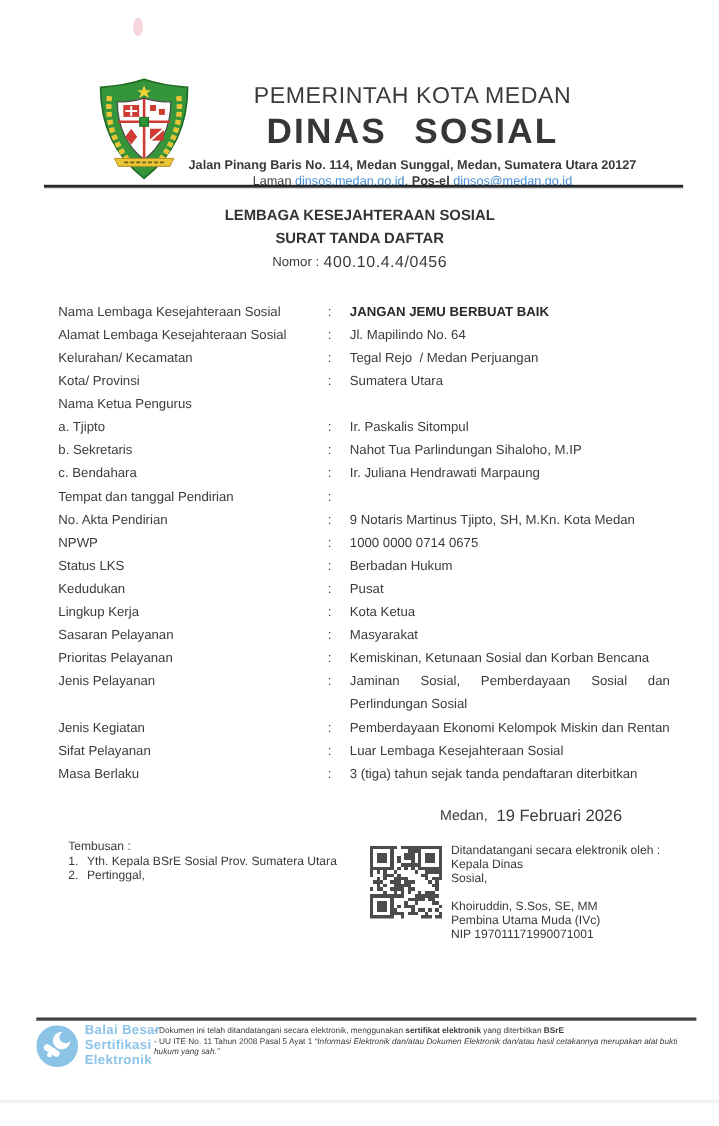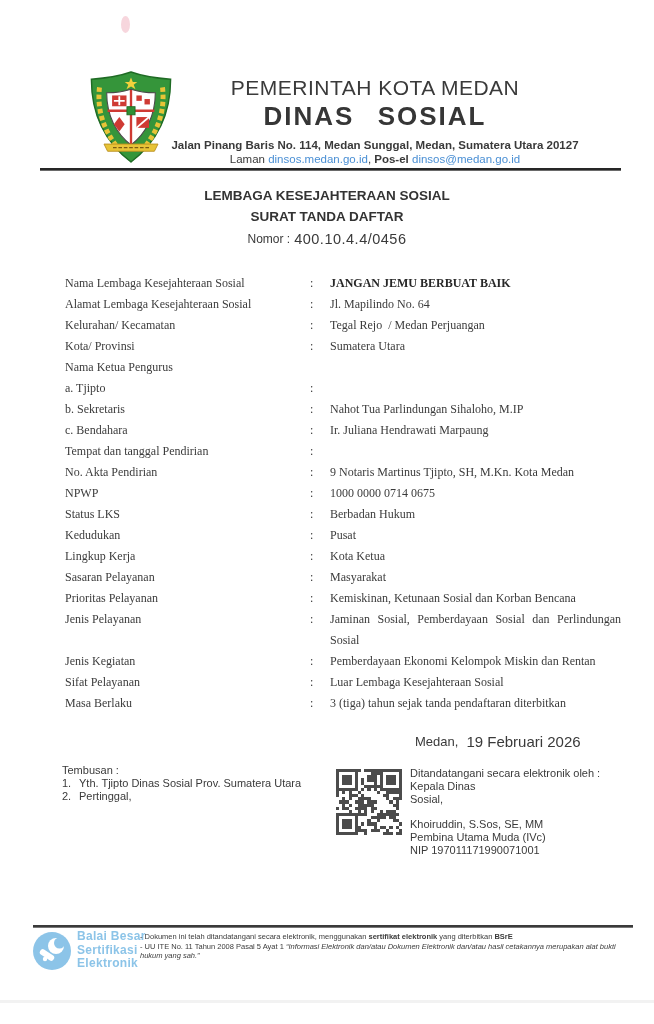--- a/index.html
+++ b/index.html
@@ -7,45 +7,45 @@
         font-family:"Liberation Sans","DejaVu Sans",sans-serif;color:#3b3b3b;margin-top:16px;}
 
   
   .artifact{position:absolute;left:121px;top:0;width:9px;height:17px;border-radius:50%;
             background:rgba(231,128,148,.32);}
 
   
   .emblem{position:absolute;left:86px;top:54px;width:90px;height:95px;}
   .head-text{position:absolute;left:140px;top:60px;width:470px;text-align:center;}
   .inst{font-size:21px;letter-spacing:.5px;color:#3a3a3a;}
-  .dept{font-size:26px;font-weight:bold;letter-spacing:2px;word-spacing:14px;color:#363636;margin-top:1px;}
+  .dept{font-size:32px;font-weight:bold;letter-spacing:2px;word-spacing:14px;color:#363636;margin-top:1px;}
   .addr{font-size:11.5px;font-weight:bold;color:#3a3a3a;margin-top:7px;}
   .contact{font-size:11.5px;margin-top:2px;color:#3a3a3a;}
   .contact a{color:#4a8fd4;cursor:pointer;}
   .contact .posel{font-weight:bold;}
   .rule-top{position:absolute;left:40px;top:152px;width:581px;height:2px;background:#262626;
             border-bottom:1px solid #6a6a6a;}
 
   
   .title{position:absolute;left:0;top:169px;width:654px;text-align:center;}
   .title .t{font-size:13.5px;font-weight:bold;line-height:21px;color:#333;}
   .nomor{margin-top:3px;font-size:12px;color:#3a3a3a;}
   .nomor .num{font-size:14.5px;letter-spacing:.5px;position:relative;top:1px;margin-left:4px;}
 
   
-  .fields{position:absolute;left:65px;top:257px;width:556px;font-family:Liberation Serif, serif;}
+  .fields{position:absolute;left:53px;top:257px;width:556px;}
   .frow{display:flex;align-items:flex-start;min-height:21px;font-size:12px;line-height:21px;}
   .flab{width:245px;flex:none;}
   .fcol{width:20px;flex:none;}
   .fval{flex:1;white-space:pre-wrap;}
   .fval.bold{font-weight:bold;color:#282828;}
   .fval.justify{text-align:justify;}
 
   
-  .dateline{position:absolute;left:415px;top:716px;font-size:13px;color:#3a3a3a;}
+  .dateline{position:absolute;left:400px;top:716px;font-size:13px;color:#3a3a3a;}
   .dateline .dt{font-size:15px;margin-left:8px;position:relative;top:1px;}
 
   
   .tembusan{position:absolute;left:62px;top:748px;font-size:11px;line-height:13px;color:#3a3a3a;}
   .tembusan .titem{display:flex;}
   .tembusan .tnum{width:17px;flex:none;}
 
   
   .qr{position:absolute;left:336px;top:753px;width:66px;height:66px;}
   .sig{position:absolute;left:410px;top:751px;font-size:11px;line-height:13px;color:#3a3a3a;}
@@ -125,20 +125,21 @@
         <div class="fval">Sumatera Utara</div>
       </div>
       <div class="frow">
         <div class="flab">Nama Ketua Pengurus</div>
         <div class="fcol"></div>
         <div class="fval"></div>
       </div>
       <div class="frow">
         <div class="flab">a. Tjipto</div>
         <div class="fcol">:</div>
+        <div class="fval">Ir. Paskalis Sitompul</div>
       </div>
       <div class="frow">
         <div class="flab">b. Sekretaris</div>
         <div class="fcol">:</div>
         <div class="fval">Nahot Tua Parlindungan Sihaloho, M.IP</div>
       </div>
       <div class="frow">
         <div class="flab">c. Bendahara</div>
         <div class="fcol">:</div>
         <div class="fval">Ir. Juliana Hendrawati Marpaung</div>
@@ -204,21 +205,21 @@
       </div>
     </div>
 
   <div class="dateline"><span>Medan,</span><span class="dt">19 Februari 2026</span></div>
 
   <div class="tembusan">
     <div>Tembusan :</div>
     <div id="tembusan-items">
         <div class="titem">
           <span class="tnum">1.</span>
-          <span>Yth. Tjipto Dinas Sosial Prov. Sumatera Utara</span>
+          <span>Yth. Kepala BSrE Sosial Prov. Sumatera Utara</span>
         </div>
         <div class="titem">
           <span class="tnum">2.</span>
           <span>Pertinggal,</span>
         </div>
       </div>
   </div>
 
   <svg class="qr" id="qr" viewBox="0 0 21 21" shape-rendering="crispEdges">
       <rect x="0" y="0" width="1" height="1" fill="#4c4c4c"></rect>

